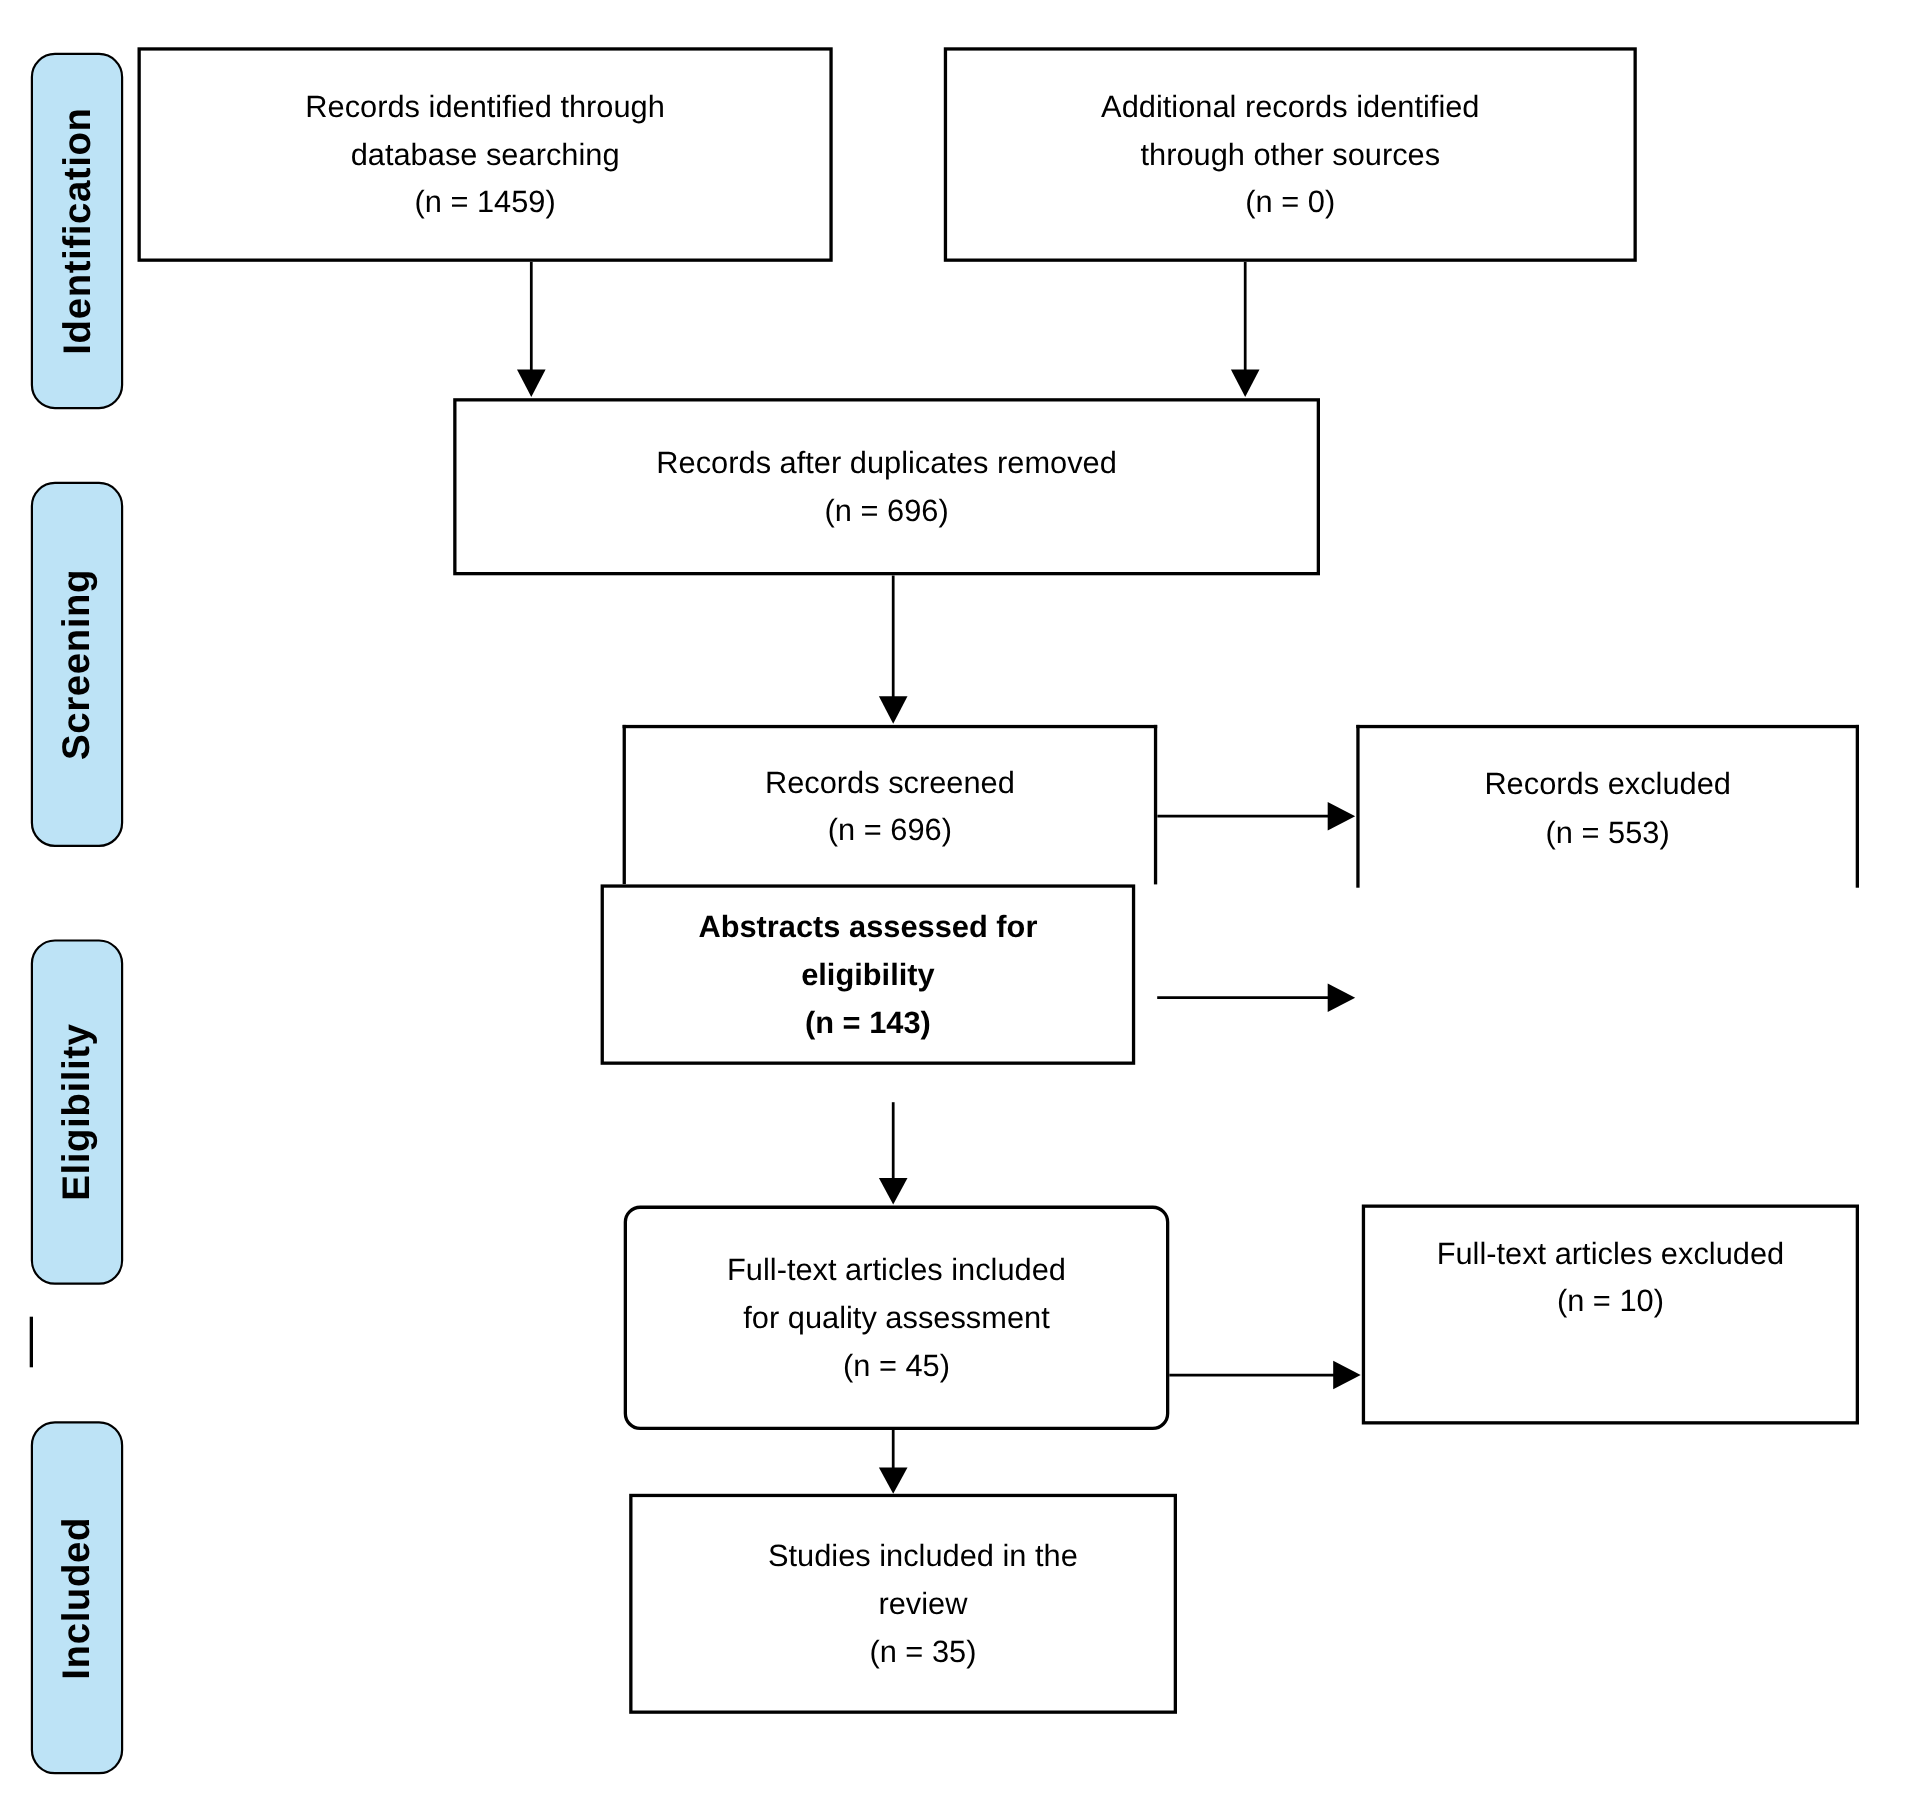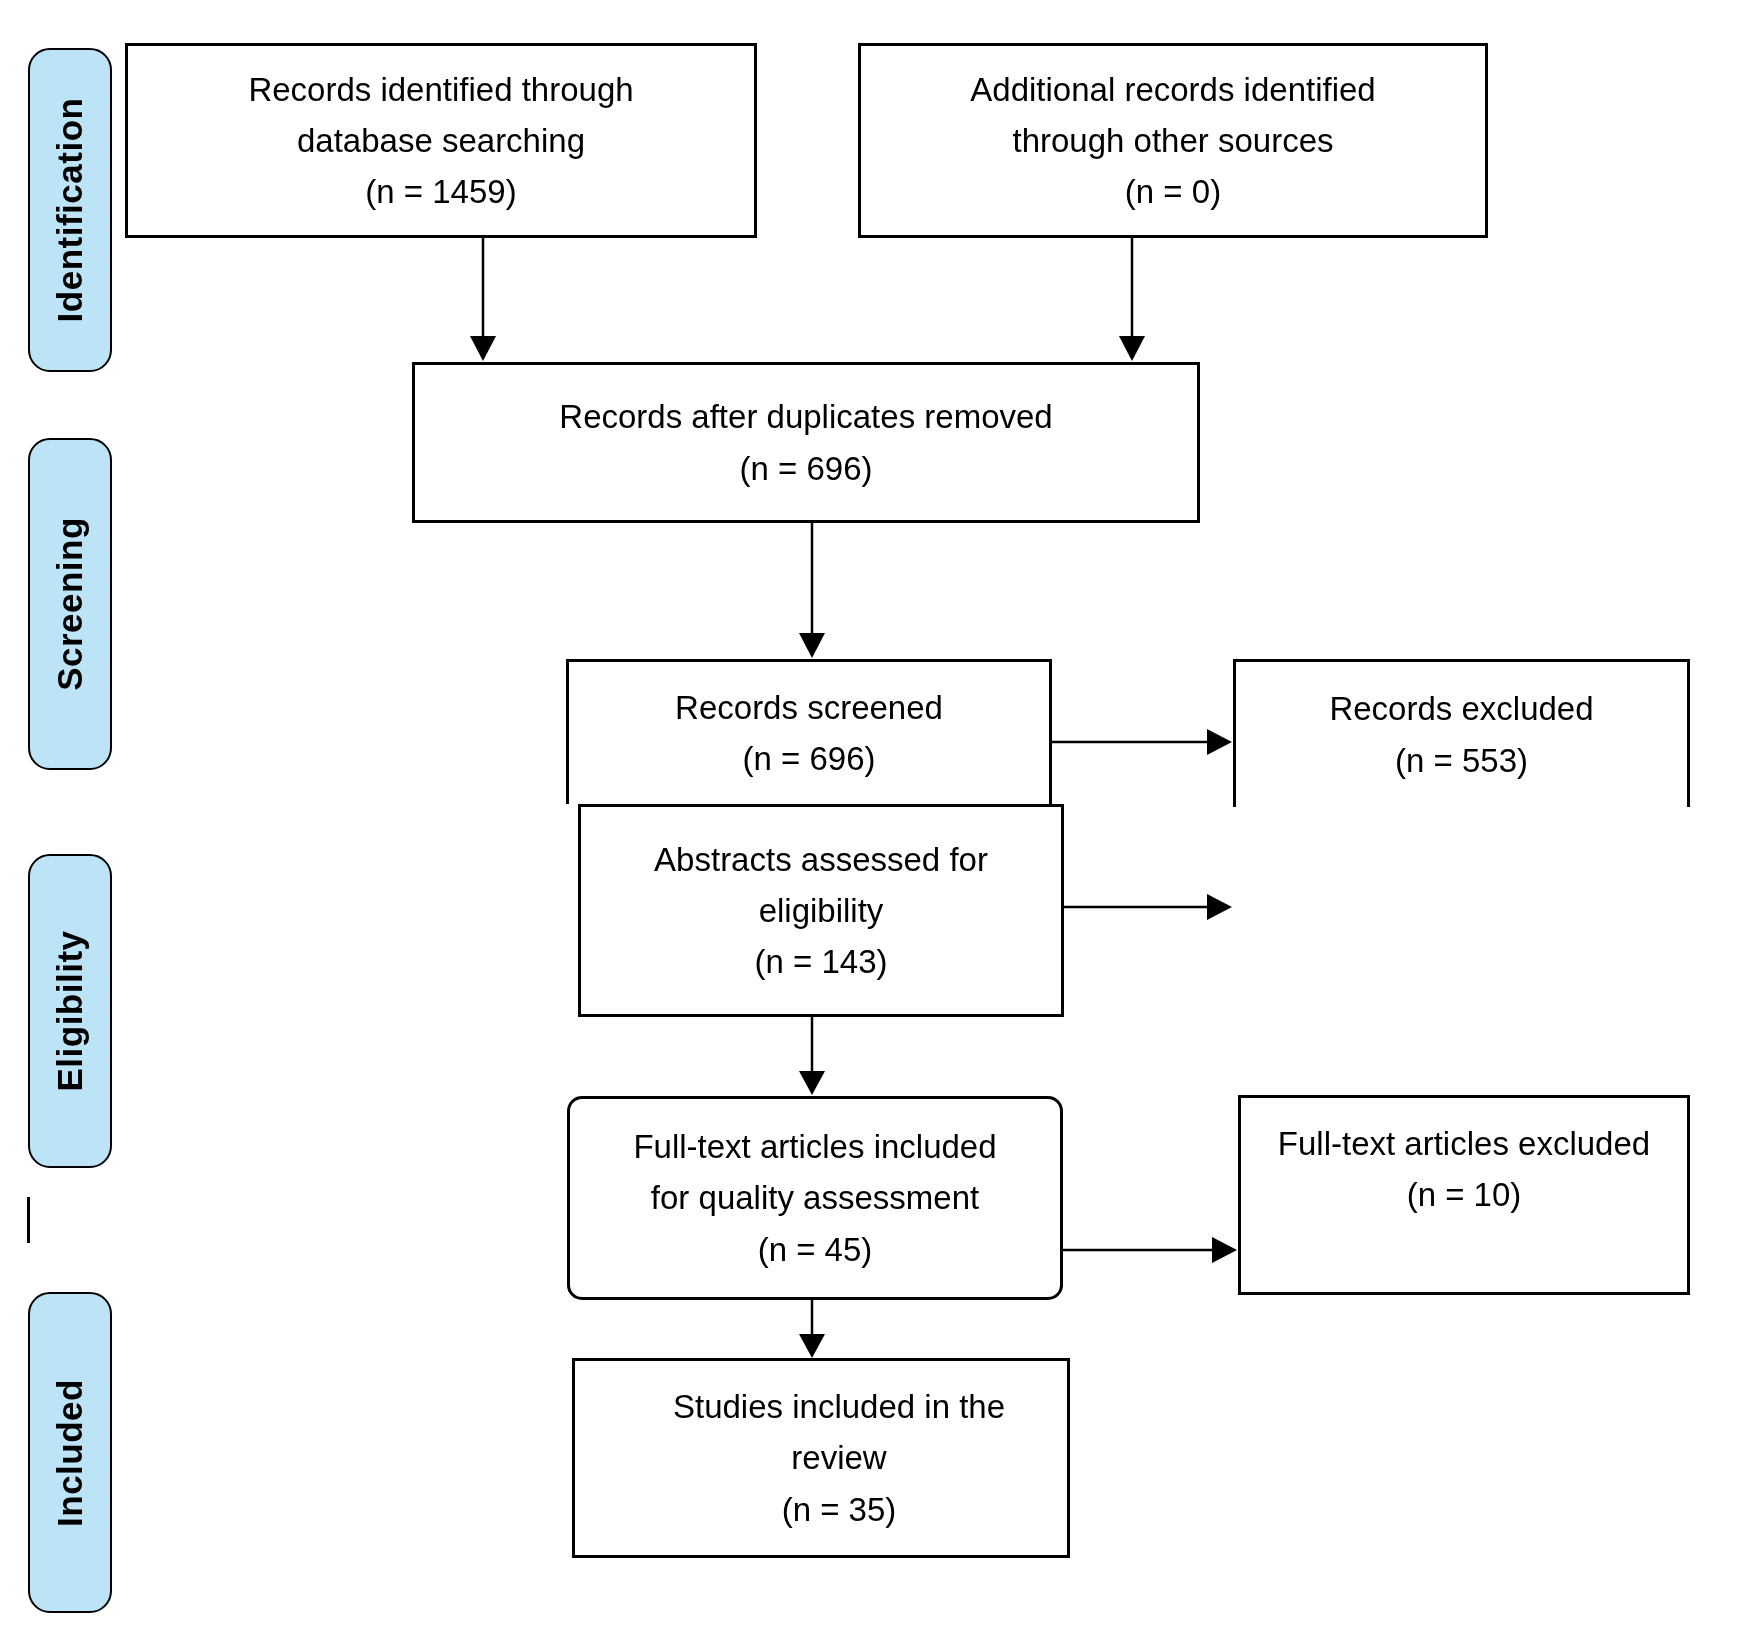--- a/index.html
+++ b/index.html
@@ -61,28 +61,28 @@
     background: #ffffff;
     border: 3px solid #000;
     box-sizing: border-box;
     display: flex;
     align-items: center;
     justify-content: center;
     text-align: center;
   }
   .box-text {
     white-space: pre-line;
-    font-size: 33px;
+    font-size: 28px;
     line-height: 1.55;
   }
   .box-identified        { left: 125px;  top: 43px;   width: 632px; height: 195px; }
   .box-additional        { left: 858px;  top: 43px;   width: 630px; height: 195px; }
   .box-duplicates        { left: 412px;  top: 362px;  width: 788px; height: 161px; }
   .box-screened          { left: 566px;  top: 659px;  width: 486px; height: 145px; border-bottom: none; justify-content: center; }
-  .box-abstracts         { left: 578px;  top: 804px;  width: 486px; height: 213px; }
+  .box-abstracts         { left: 546px;  top: 804px;  width: 486px; height: 164px; font-weight: bold; }
   .box-records-excluded  { left: 1233px; top: 659px;  width: 457px; height: 148px; border-bottom: none; }
   .box-articles-excluded { left: 1233px; top: 807px;  width: 457px; height: 196px; }
   .box-fulltext-included { left: 567px;  top: 1096px; width: 496px; height: 204px; border-radius: 15px; }
   .box-fulltext-excluded { left: 1238px; top: 1095px; width: 452px; height: 200px; align-items: flex-start; padding-top: 20px; }
   .box-studies-included  { left: 572px;  top: 1358px; width: 498px; height: 200px; padding-left: 36px; }
 </style>
 </head>
 <body>
 
 <div class="canvas">

